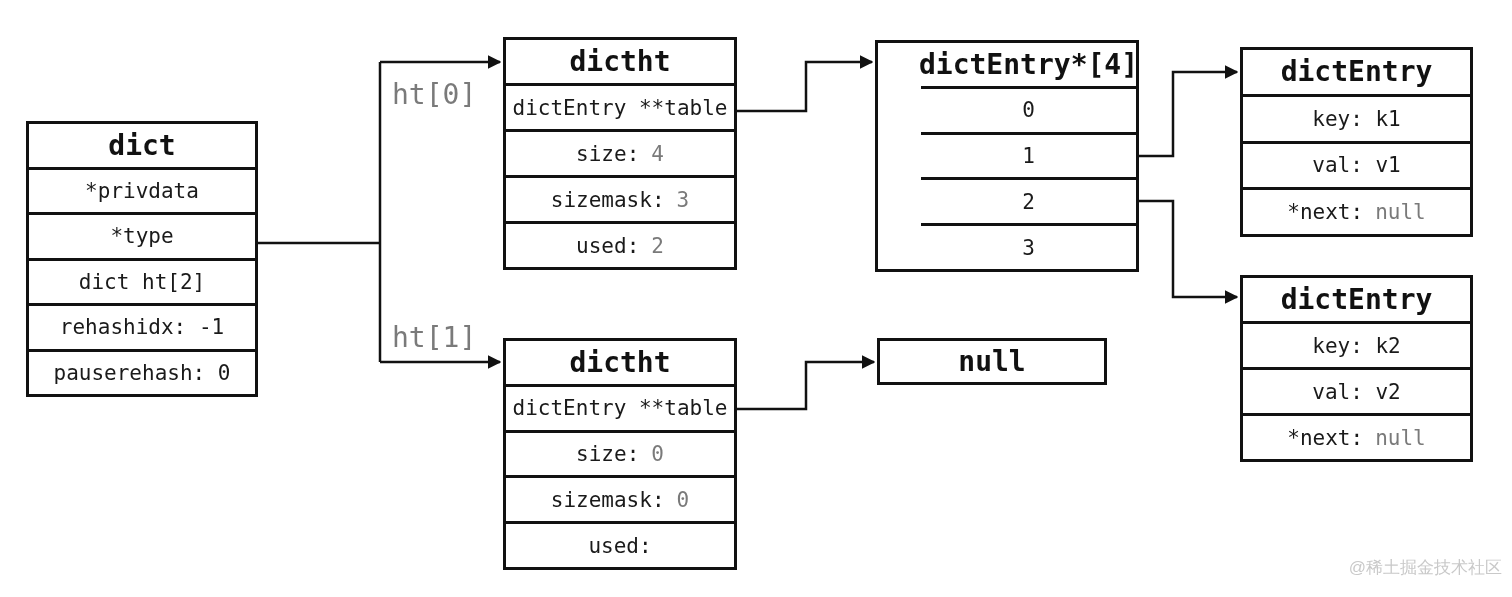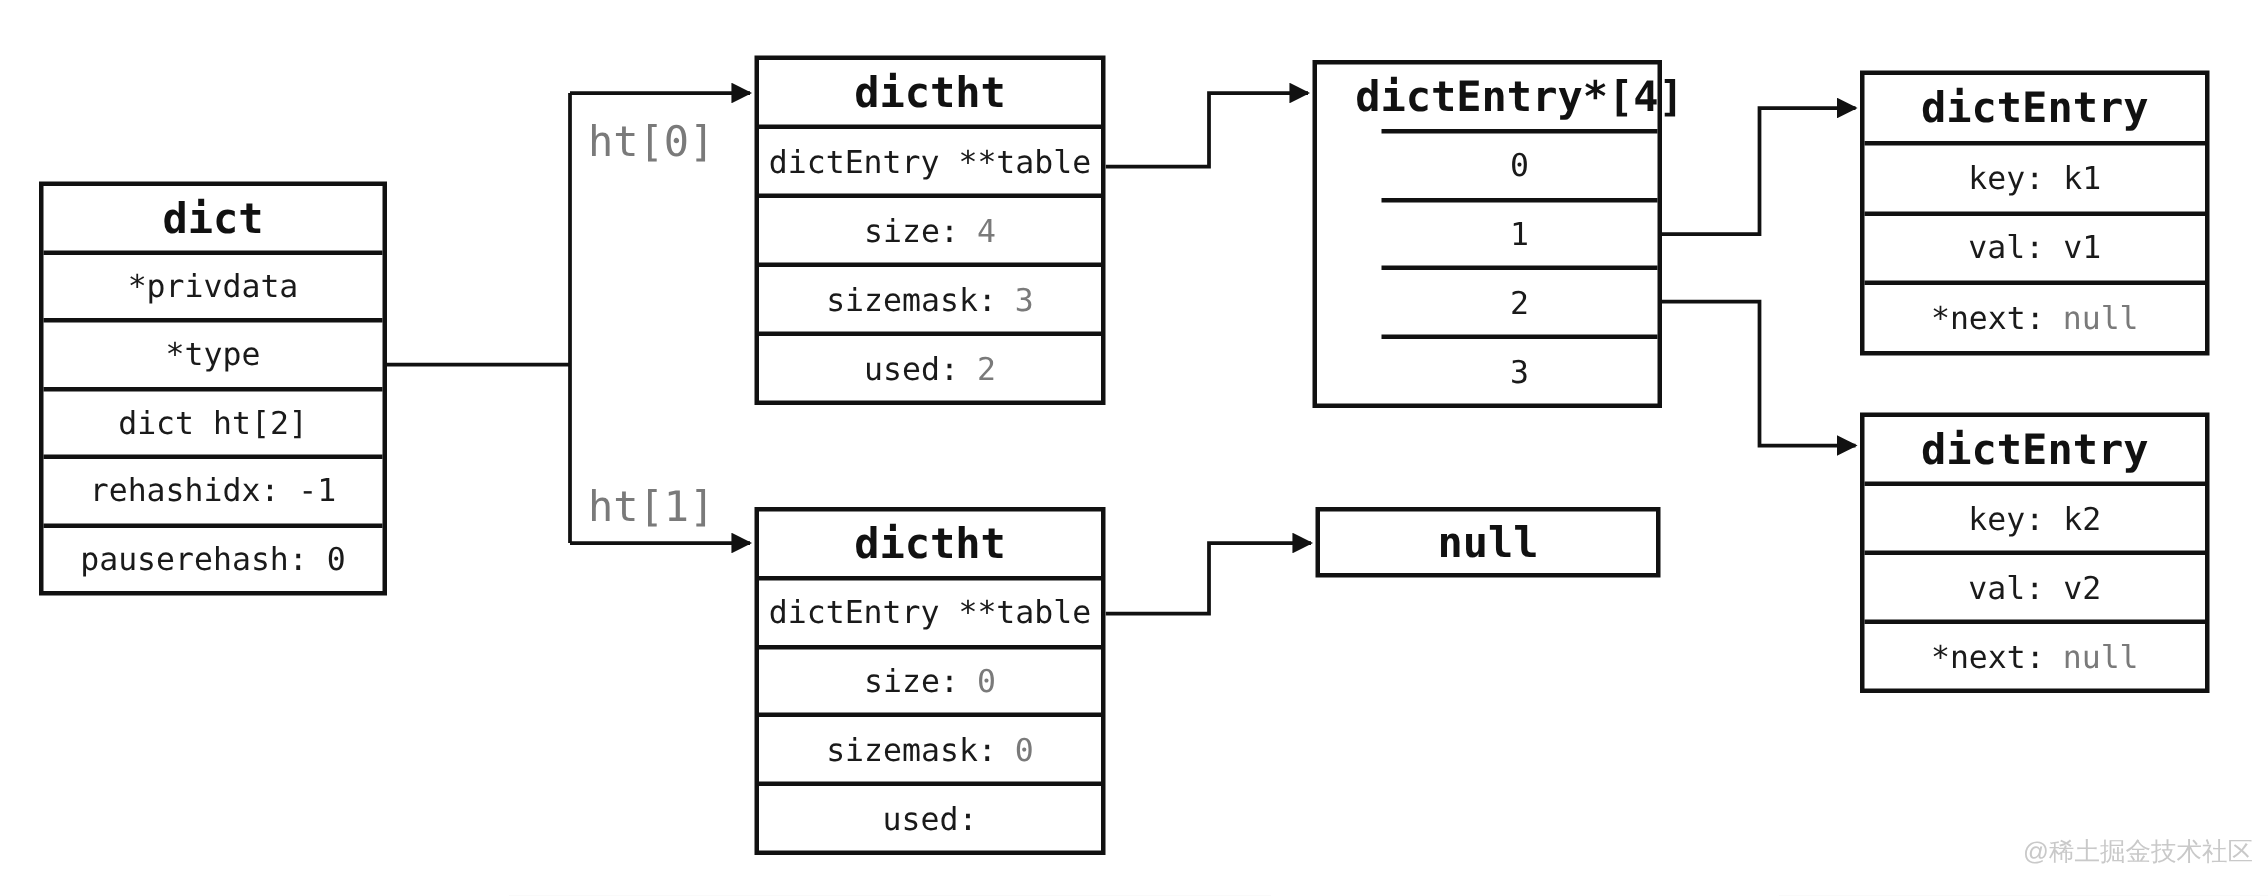--- a/index.html
+++ b/index.html
@@ -101,21 +101,21 @@
     <div class="box-row">
       <span class="row-label">sizemask:</span>
         <span class="row-value">3</span>
     </div>
     <div class="box-row">
       <span class="row-label">used:</span>
         <span class="row-value">2</span>
     </div>
   </div>
 
-  <div class="box" style="left:875px;top:40px;width:233px;height:232px;padding-left:43px;">
+  <div class="box" style="left:875px;top:40px;width:264px;height:232px;padding-left:43px;">
     <div class="box-title">dictEntry*[4]</div>
     <div class="box-row">
       <span class="row-label">0</span>
     </div>
     <div class="box-row">
       <span class="row-label">1</span>
     </div>
     <div class="box-row">
       <span class="row-label">2</span>
     </div>

